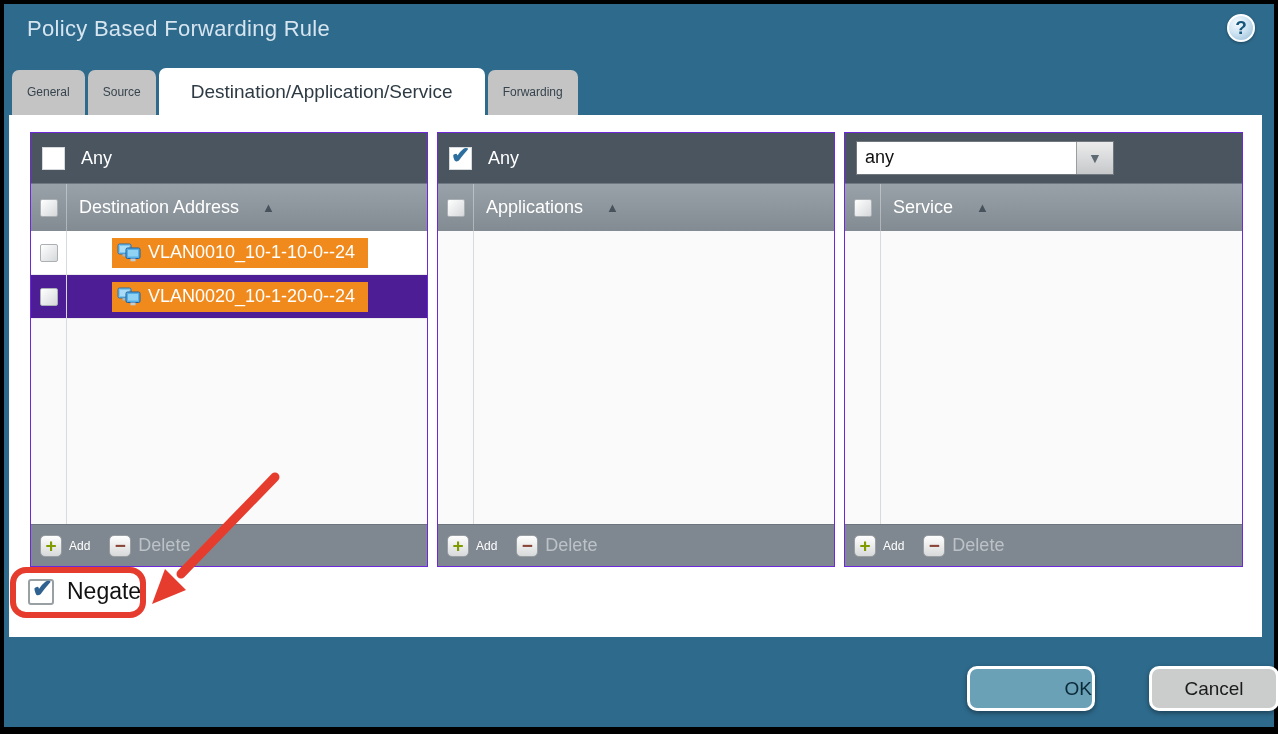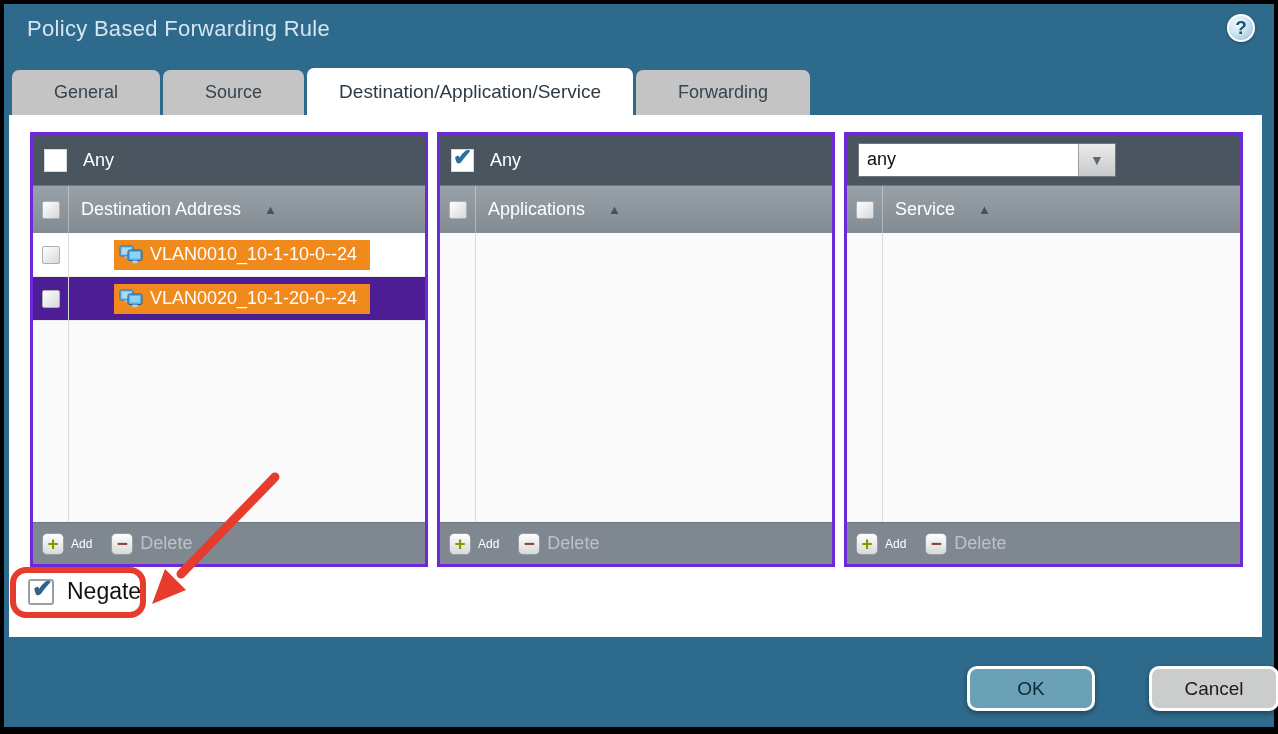--- a/index.html
+++ b/index.html
@@ -16,28 +16,28 @@
     position:absolute; left:1227px; top:14px; width:28px; height:28px; border-radius:50%;
     background:radial-gradient(circle at 35% 30%, #f4fafe 0%, #cfe4f2 45%, #8fb9d4 100%);
     border:2px solid #ffffff; color:#16567c; font-weight:bold; font-size:19px;
     text-align:center; line-height:24px; box-shadow:0 1px 3px rgba(0,0,0,.35);
   }
 
   
   .tabs { position:absolute; left:12px; top:68px; height:47px; display:flex; align-items:flex-end; gap:3px; }
   .tab {
     background:#c4c4c4; color:#37444d; border-radius:7px 7px 0 0;
-    height:45px; line-height:45px; padding:0 42px; font-size:18px; white-space:nowrap;
+    height:45px; line-height:45px; padding:0 15px; font-size:12px; white-space:nowrap;
   }
   .tab.active { background:#ffffff; color:#2e3b44; height:47px; line-height:47px; padding:0 32px; font-size:19px; }
 
   
   .content { position:absolute; left:9px; top:115px; width:1253px; height:522px; background:#ffffff; }
 
-  .col { position:absolute; top:17px; width:398px; height:435px; border:3px solid #6d28d9; background:#fafafa; display:flex; flex-direction:column; }
+  .col { position:absolute; top:17px; width:398px; height:435px; border:1px solid #6d28d9; background:#fafafa; display:flex; flex-direction:column; }
   .col-dest { left:21px; } .col-apps { left:428px; } .col-svc { left:835px; width:399px; }
 
   .anybar { height:50px; background:#4a5560; display:flex; align-items:center; padding:0 11px; gap:16px; flex:0 0 auto; }
   .anybar-label { color:#ffffff; font-size:18px; }
 
   .subheader { height:48px; background:linear-gradient(#9aa2a9,#828b92); display:flex; align-items:stretch; color:#ffffff; font-size:18px; flex:0 0 auto; border-top:1px solid #6f7880; }
   .sub-cbcell { width:36px; display:flex; align-items:center; justify-content:center; border-right:1px solid rgba(255,255,255,.35); }
   .sub-labelcell { display:flex; align-items:center; padding-left:12px; gap:23px; }
   .sort-arrow { color:#46525c; font-size:13px; }
 
@@ -68,21 +68,21 @@
   
   .negate-row { position:absolute; left:19px; top:463px; display:flex; align-items:center; gap:13px; }
   .cb-negate { width:26px; height:26px; border:2px solid #99a0a4; border-radius:3px; background:#ffffff; position:relative; }
   .cb-negate .checkmark { left:2px; top:-7px; color:#2f6291; font-size:25px; }
   .negate-label { color:#111111; font-size:23px; }
   .negate-highlight { position:absolute; left:1px; top:452px; width:136px; height:51px; border:6px solid #e63c2e; border-radius:16px; pointer-events:none; }
   .arrow-svg { position:absolute; left:0; top:330px; pointer-events:none; }
 
   
   .btn { position:absolute; top:666px; height:45px; border:3px solid #ffffff; border-radius:10px; font-size:19px; text-align:center; line-height:39px; box-shadow:0 2px 5px rgba(0,0,0,.4); }
-  .btn-ok { left:967px; width:128px; background:#6ba1b7; color:#0b2a38; }
+  .btn-ok { left:967px; width:128px; background:#6ba1b7; color:#0b2a38;text-align:right; }
   .btn-cancel { left:1110px; width:130px; background:#cbcccc; color:#1b1b1b;margin-left:39px; }
 
   .vlan-icon { width:24px; height:19px; flex:0 0 auto; }
 </style>
 </head>
 <body>
 
 <div class="screen">
   <div class="dialog-bg"></div>
 

